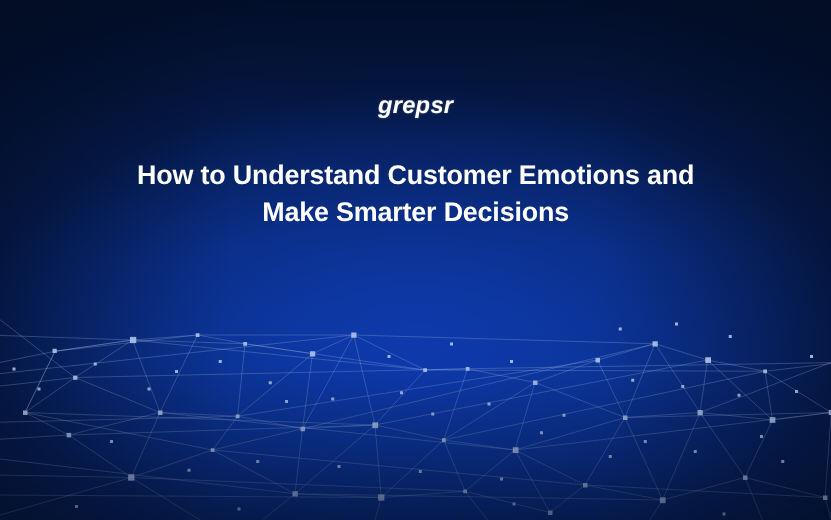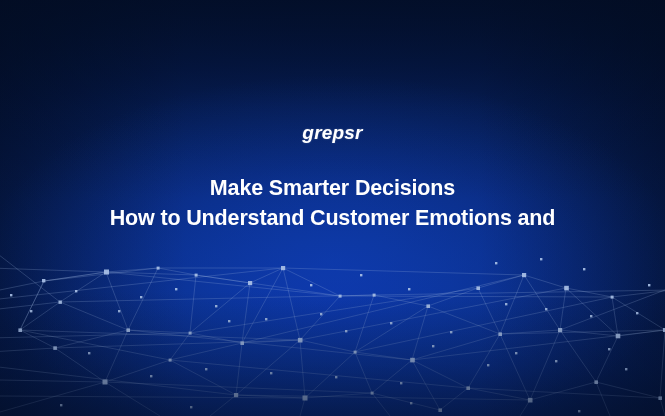--- a/index.html
+++ b/index.html
@@ -59,21 +59,20 @@
   }
   #mesh rect.node {
     fill: #a9c0e6;
     opacity: 0.92;
   }
 
   
   .content {
     position: absolute;
     inset: 0;
-    margin-top: 48px;
   }
   .logo {
     position: absolute;
     left: 0;
     right: 0;
     top: 74px;
     text-align: center;
     color: #ffffff;
     font-size: 19px;
     font-weight: bold;
@@ -309,18 +308,18 @@
       <rect class="node" x="410" y="402" width="2.4" height="2.4"></rect>
       <rect class="node" x="578" y="410" width="2.4" height="2.4"></rect>
     </g>
   </svg>
 
   <div class="bg-bottomfade"></div>
 
   <div class="content">
     <div class="logo">grepsr</div>
     <div class="title">
+      <span class="line">How to Understand Customer Emotions and</span>
       <span class="line">Make Smarter Decisions</span>
-      <span class="line">How to Understand Customer Emotions and</span>
     </div>
   </div>
 
 </div>
 
 </body></html>

